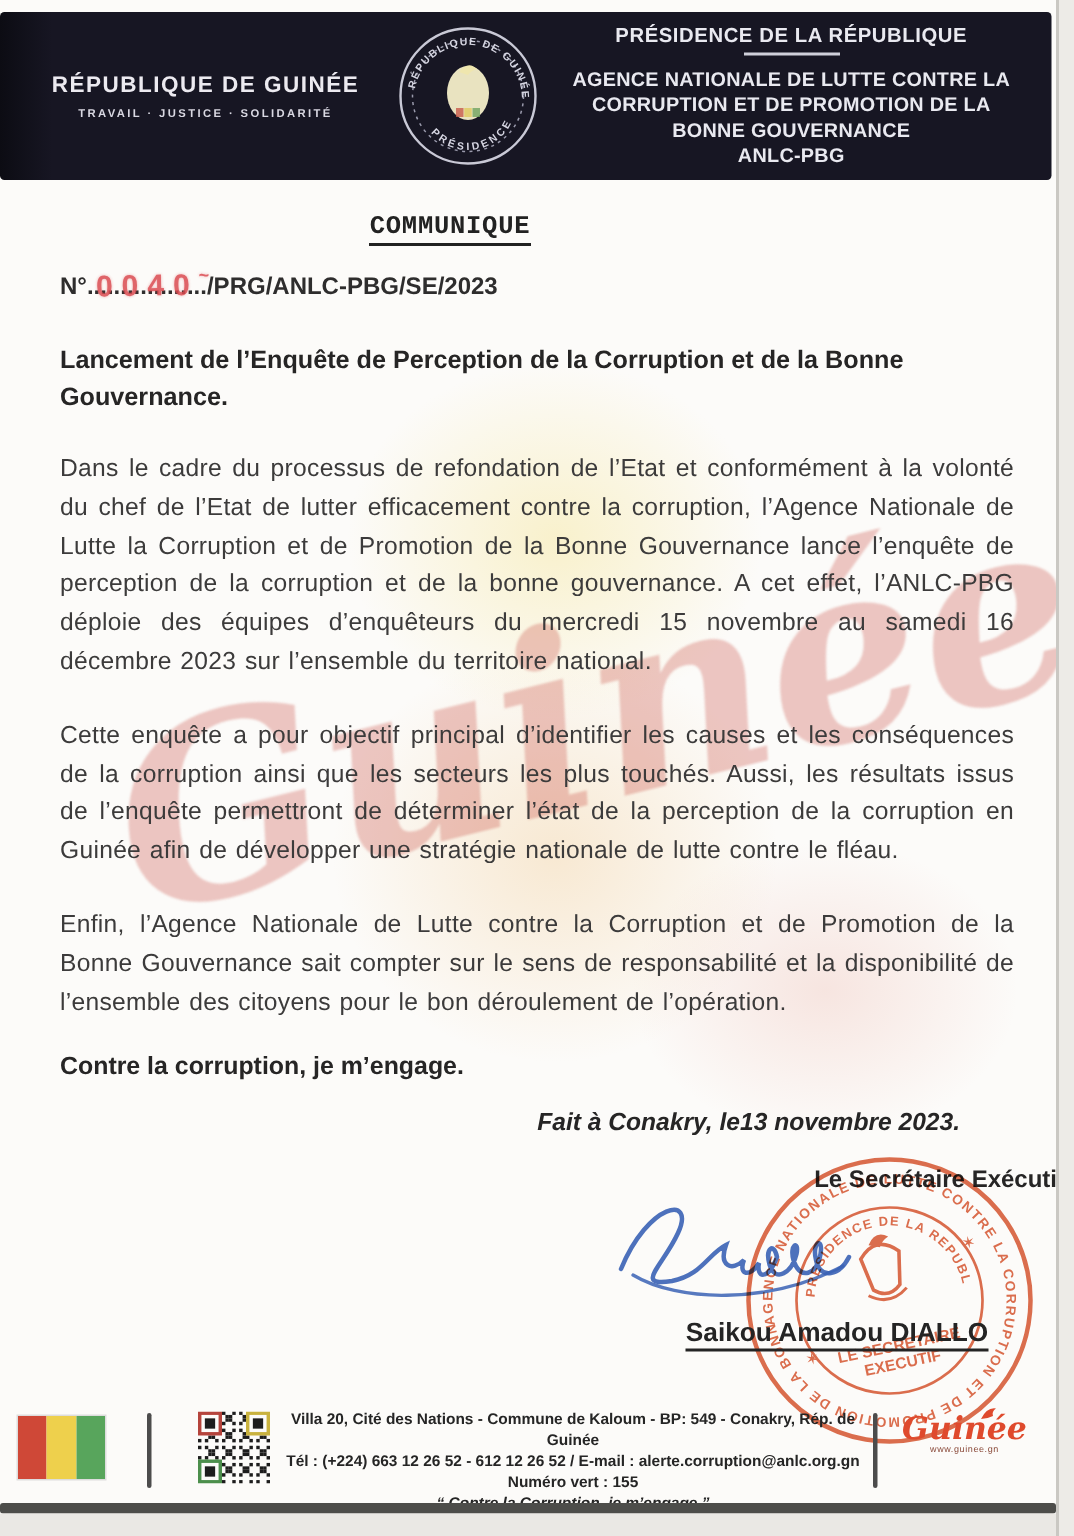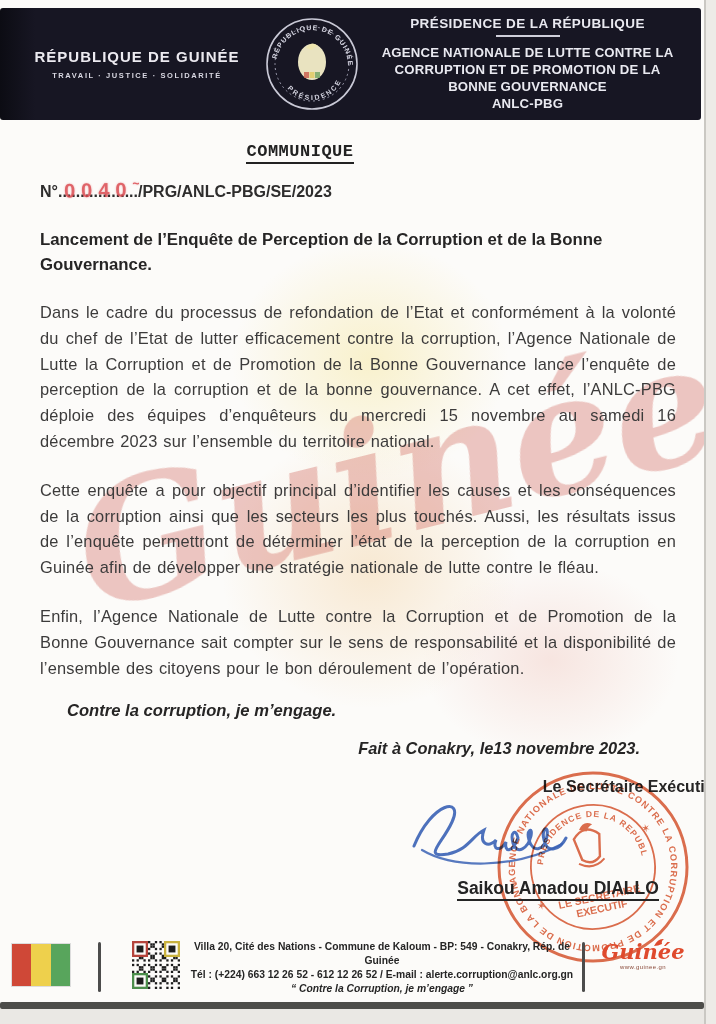--- a/index.html
+++ b/index.html
@@ -40,21 +40,21 @@
   .title-wrap{width:520px;text-align:center;font-family:Liberation Mono, monospace;}
   .title{font-size:17px;font-weight:800;letter-spacing:.5px;color:#222;
          border-bottom:2px solid #222;padding-bottom:1px;}
   .refline{position:relative;margin-top:22px;font-size:16px;font-weight:700;color:#2e2d2d;}
   .ref-stamp{position:absolute;left:24px;top:-6px;color:#db4a50;font-size:20px;font-weight:800;
              letter-spacing:6px;transform:rotate(-1deg);opacity:.85;
              text-shadow:0 0 2px rgba(219,74,80,.55);}
   .ref-mark{font-size:12px;vertical-align:9px;letter-spacing:0;}
   .subject{margin-top:26px;font-size:16.8px;font-weight:800;line-height:25px;color:#262525;}
   .para{margin-top:23px;font-size:16.4px;line-height:25.8px;text-align:justify;letter-spacing:.2px;word-spacing:1px;}
-  .slogan{margin-top:20px;font-size:16.6px;font-weight:800;font-style:italic;color:#262525;margin-left:27px;}
+  .slogan{margin-top:20px;font-size:16.6px;font-weight:800;color:#262525;}
   .dateline{margin-top:18px;font-size:16.4px;font-weight:800;font-style:italic;text-align:right;
             padding-right:36px;color:#262525;}
 
   
   .sig-role{position:absolute;left:410px;top:778px;width:300px;text-align:right;
             font-size:16px;font-weight:800;color:#262525;}
   .sig-svg{position:absolute;left:392px;top:788px;width:190px;height:95px;}
   .sig-name{position:absolute;left:408px;top:878px;width:300px;text-align:center;}
   .sig-name span{font-size:17.5px;font-weight:800;color:#242424;border-bottom:2.5px solid #242424;padding-bottom:1px;}
   .stamp-svg{position:absolute;left:492px;top:766px;width:202px;height:202px;
@@ -291,20 +291,21 @@
         <rect x="1.1" y="1.1" width="13.200000000000001" height="13.200000000000001" fill="none" stroke="#b5443c" stroke-width="2.2"></rect>
         <rect x="4.4" y="4.4" width="6.6000000000000005" height="6.6000000000000005" fill="#1d1d1d"></rect>
         <rect x="31.900000000000006" y="1.1" width="13.200000000000001" height="13.200000000000001" fill="none" stroke="#c9b23e" stroke-width="2.2"></rect>
         <rect x="35.2" y="4.4" width="6.6000000000000005" height="6.6000000000000005" fill="#1d1d1d"></rect>
         <rect x="1.1" y="31.900000000000006" width="13.200000000000001" height="13.200000000000001" fill="none" stroke="#4c8f4c" stroke-width="2.2"></rect>
         <rect x="4.4" y="35.2" width="6.6000000000000005" height="6.6000000000000005" fill="#1d1d1d"></rect>
       </svg>
     <div class="f-text">
       <div class="l1">Villa 20, Cité des Nations - Commune de Kaloum - BP: 549 - Conakry, Rép. de Guinée</div>
       <div class="l1">Tél : (+224) 663 12 26 52 - 612 12 26 52 / E-mail : alerte.corruption@anlc.org.gn</div>
+      <div class="l1">Numéro vert : 155</div>
       <div class="l4">“ Contre la Corruption, je m’engage ”</div>
     </div>
     <div class="fdiv fdiv2"></div>
     <div class="f-logo">
       <svg class="bird" viewBox="0 0 16 12">
         <path d="M 2,10 Q 6,2 12,3 Q 9,5 10,8 Q 6,10 2,10 Z" fill="#df4a2d"></path>
       </svg>
       <div class="gtext">Guinée</div>
       <div class="gurl">www.guinee.gn</div>
     </div>

